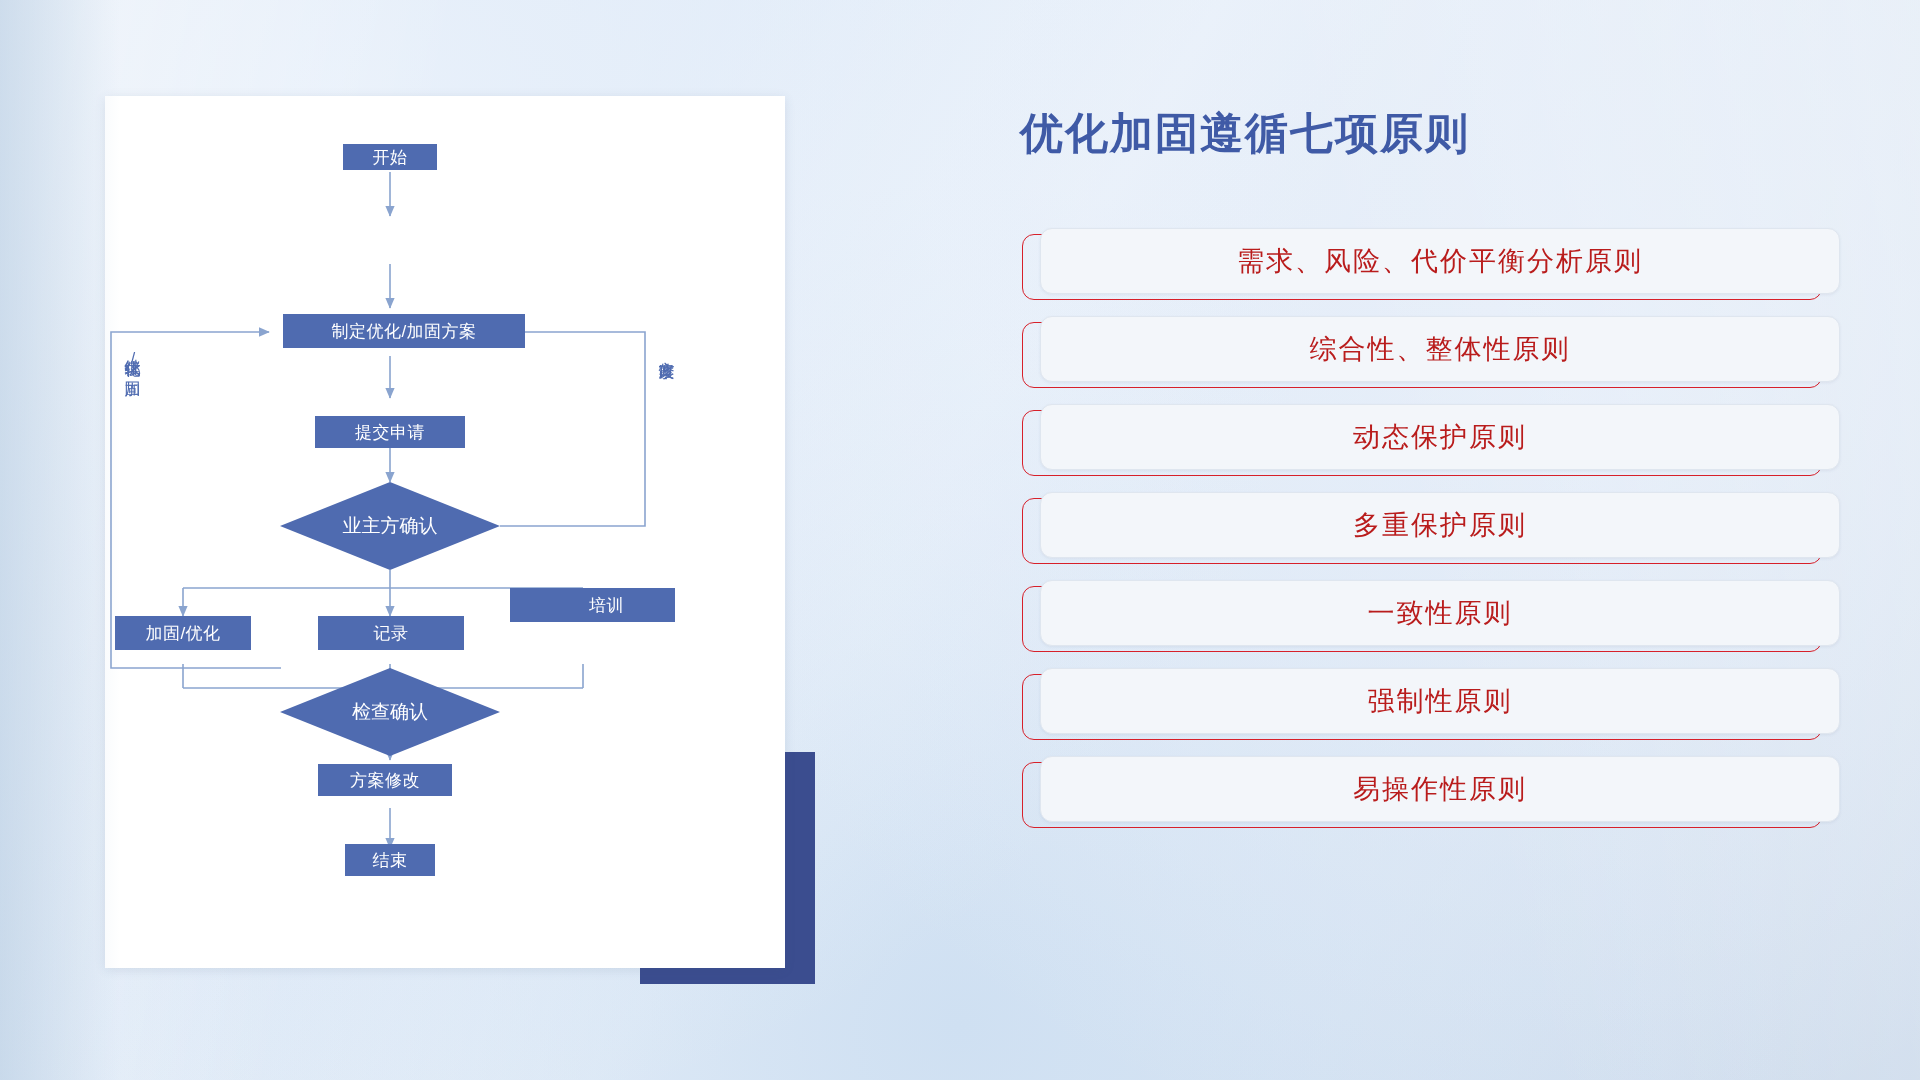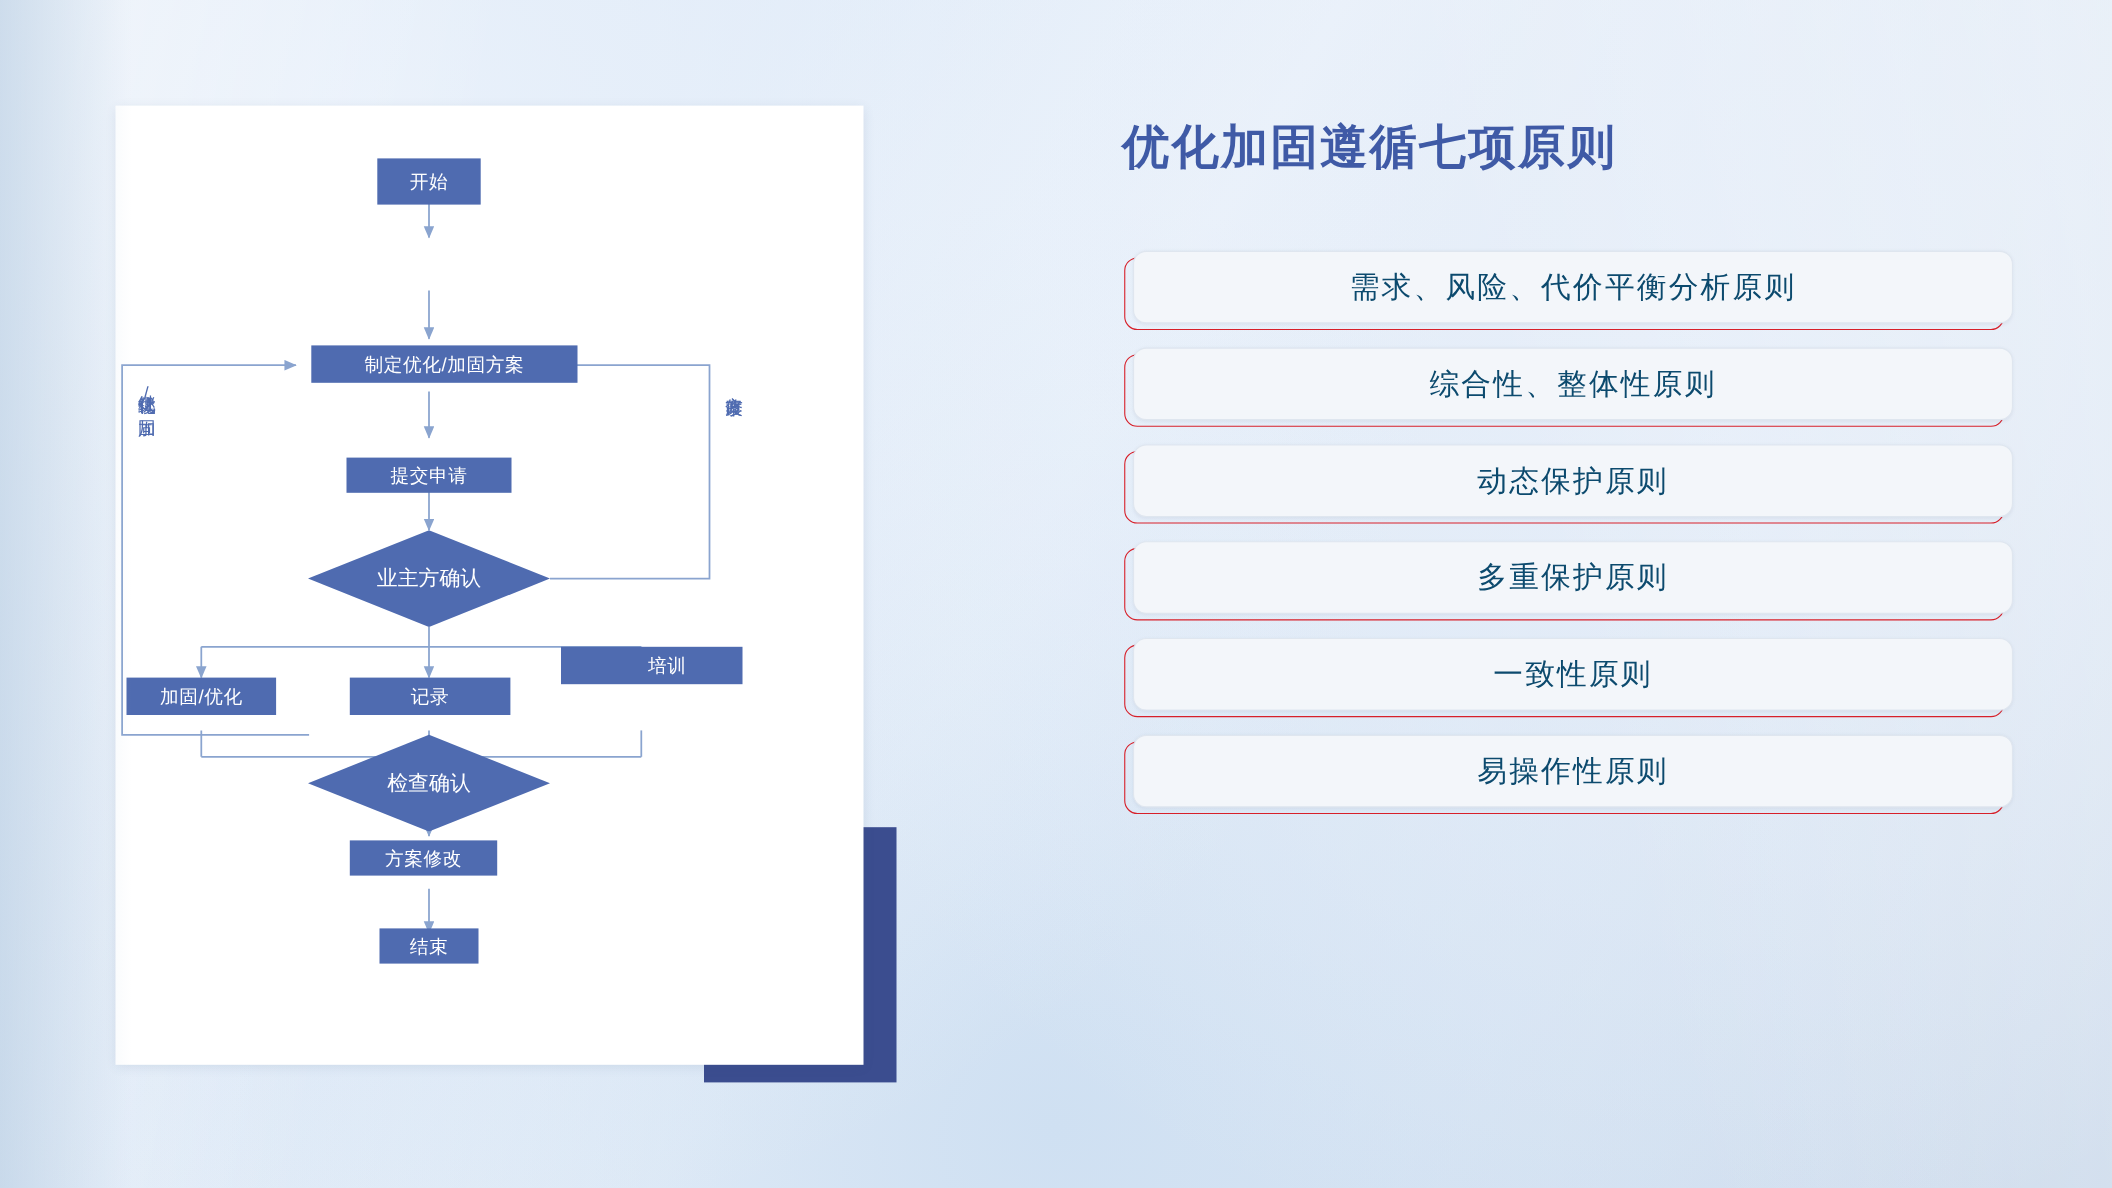--- a/index.html
+++ b/index.html
@@ -130,32 +130,32 @@
     left: 0;
     top: 6px;
     width: 100%;
     height: 66px;
     border: 1.6px solid #d7202a;
     border-radius: 12px;
     box-sizing: border-box;
   }
   .principle .pill {
     position: absolute;
-    left: 8px;
+    left: 18px;
     top: 0;
     width: 100%;
     height: 66px;
     box-sizing: border-box;
     border-radius: 12px;
     background: #f3f6fa;
     border: 1px solid #dfe6ef;
     display: flex;
     align-items: center;
     justify-content: center;
-    color: #0c4a6e;
+    color: #b91c1c;
     font-size: 27px;
     letter-spacing: 2px;
     box-shadow: 0 1px 3px rgba(60,80,120,0.08);
   }
 </style>
 </head>
 <body>
 
 <div id="slide">
 
@@ -197,21 +197,21 @@
         <line x1="285" y1="592" x2="285" y2="578"></line>
         <line x1="285" y1="592" x2="285" y2="578"></line>
         <line x1="285" y1="592" x2="285" y2="572" marker-end="url(#arrow)"></line>
 
         <line x1="285" y1="620" x2="285" y2="664" marker-end="url(#arrow)"></line>
 
         <line x1="285" y1="712" x2="285" y2="752" marker-end="url(#arrow)"></line>
       </g>
     </svg>
 
-    <div class="node" style="left:238px; top:48px; width:94px; height:42px;">
+    <div class="node" style="left:238px; top:48px; width:94px; height:26px;">
       <span>开始</span>
     </div>
 
 
     <div class="node" style="left:178px; top:218px; width:242px; height:34px;">
       <span>制定优化/加固方案</span>
     </div>
 
     <div class="node" style="left:210px; top:320px; width:150px; height:32px;">
       <span>提交申请</span>
@@ -278,20 +278,24 @@
     <div class="principle">
       <div class="redline"></div>
       <div class="pill">多重保护原则</div>
     </div>
 
     <div class="principle">
       <div class="redline"></div>
       <div class="pill">一致性原则</div>
     </div>
 
+    <div class="principle">
+      <div class="redline"></div>
+      <div class="pill">强制性原则</div>
+    </div>
 
     <div class="principle">
       <div class="redline"></div>
       <div class="pill">易操作性原则</div>
     </div>
 
   </div>
 
 </div>
 

